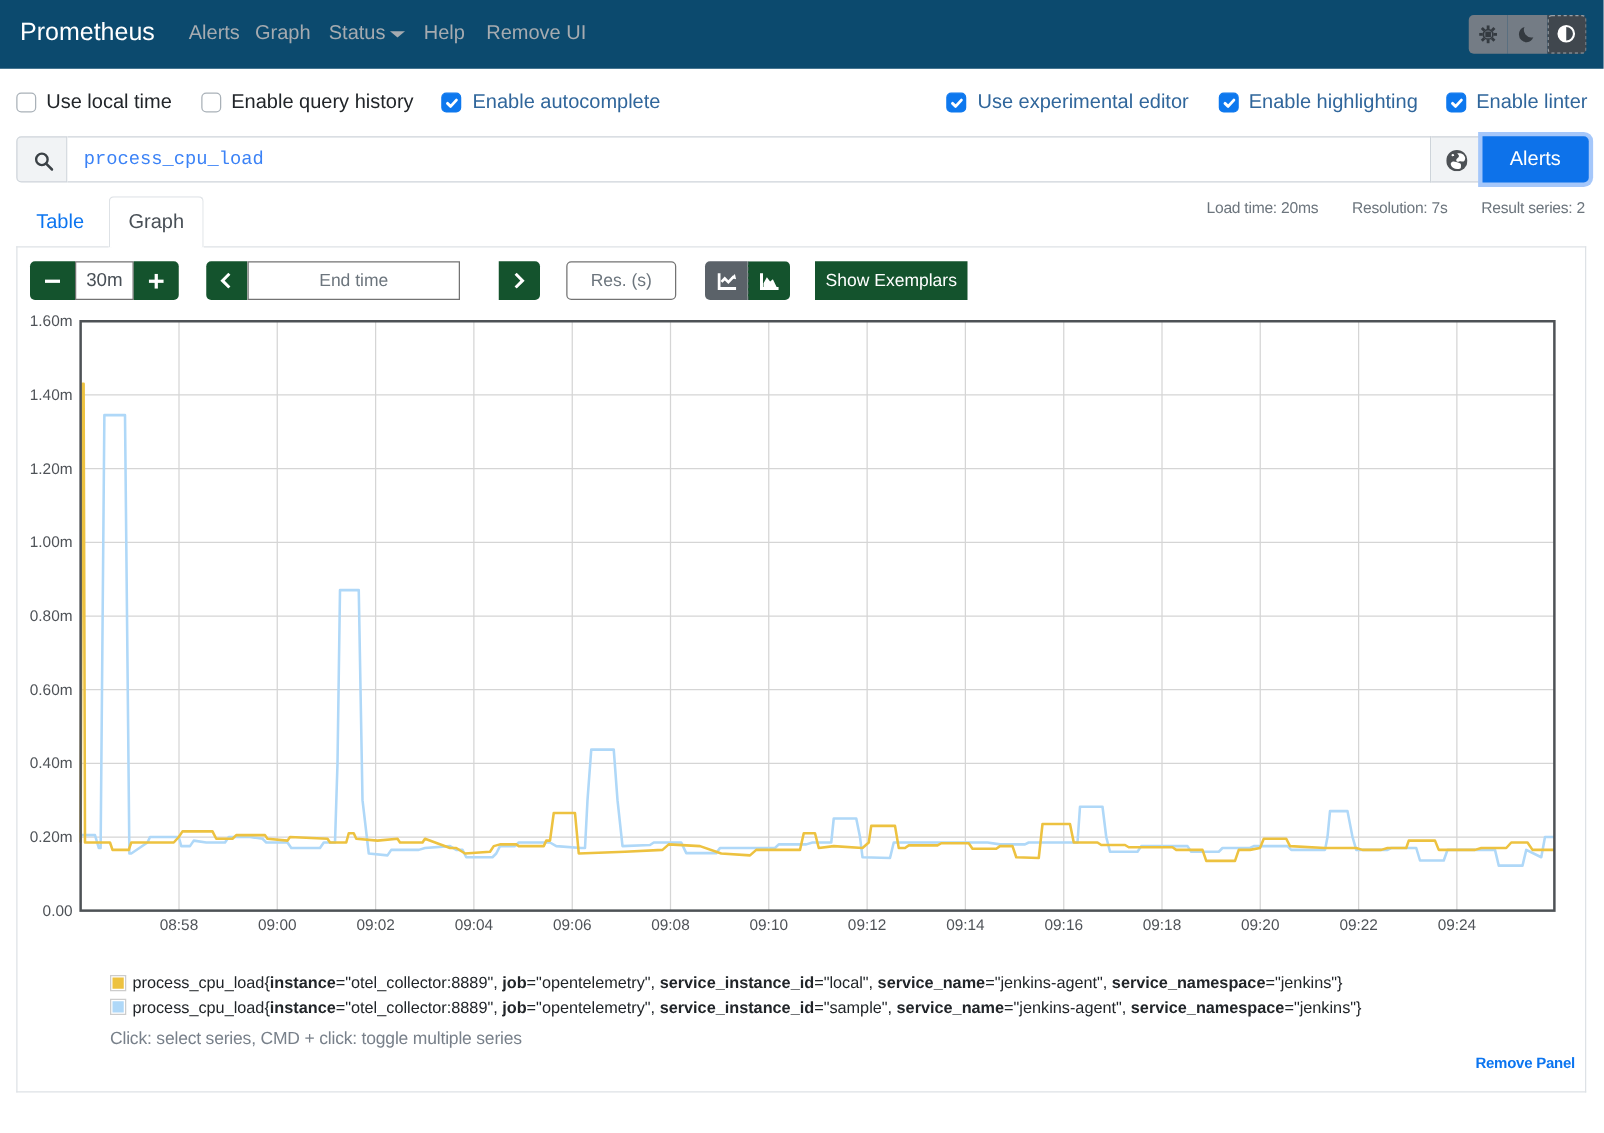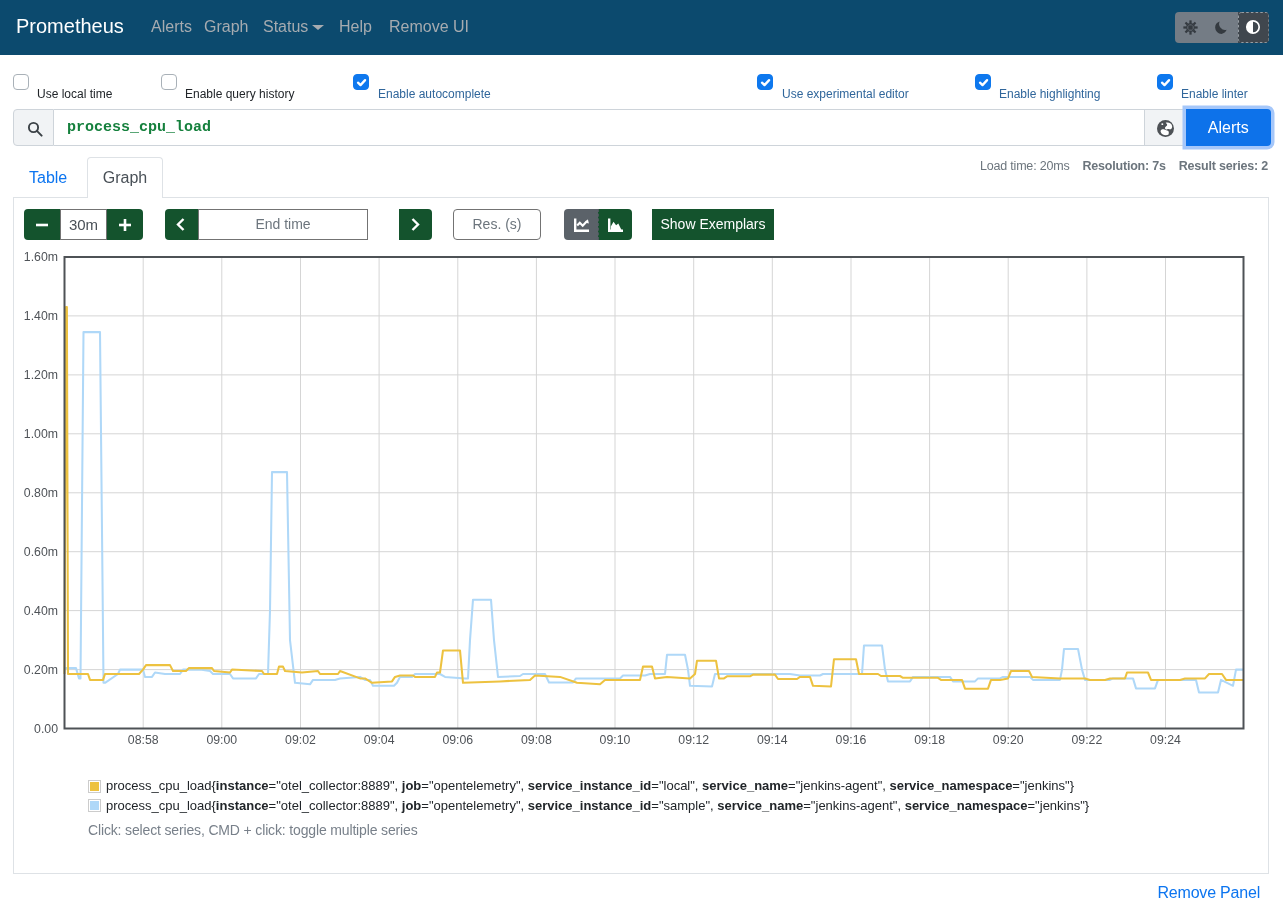--- a/index.html
+++ b/index.html
@@ -6,47 +6,47 @@
 
 #nav { position:absolute; left:0; top:0; width:1283px; height:55px; background:#0c4a6e; }
 #brand { position:absolute; left:16px; top:15px; color:#fff; font-size:20px; }
 .nl { position:absolute; top:18px; color:#a6abb0; font-size:16px; }
 #caret { position:absolute; left:312px; top:25px; width:0; height:0; border-left:6px solid transparent; border-right:6px solid transparent; border-top:5.5px solid #a6abb0; }
 #themes { position:absolute; left:1175px; top:11.5px; width:94px; height:31px; }
 .tbtn { position:absolute; top:0; width:31.3px; height:31px; background:#747c85; }
 
 .cb { position:absolute; top:73.5px; width:16px; height:16px; background:#fff; border:1px solid #a9b1b8; border-radius:4px; }
 .cbc { background:#0e78ee; border-color:#0e78ee; }
-.cbl { position:absolute; top:87px; font-size:12px; color:#212529; white-space:nowrap; }
+.cbl { position:absolute; top:73px; font-size:16px; color:#212529; white-space:nowrap; }
 .cbb { color:#30669b; }
 .ck  { position:absolute; left:2.4px; top:2.4px; }
 
 #qgrp { position:absolute; left:13px; top:109px; width:1257px; height:37px; }
 #qaddon { position:absolute; left:0; top:0; width:41px; height:37px; background:#f1f3f5; border:1px solid #ced4da; border-radius:4px 0 0 4px; }
 #qinput { position:absolute; left:41px; top:0; width:1091px; height:37px; background:#fff; border:1px solid #ced4da; border-left:none; }
-#qtext { position:absolute; left:13px; top:9px; font-family:"Liberation Mono",monospace; font-size:15px; color:#15803d;font-weight:bold; }
+#qtext { position:absolute; left:13px; top:9px; font-family:"Liberation Mono",monospace; font-size:15px; color:#3b82f6; }
 #qglobe { position:absolute; left:1132px; top:0; width:41px; height:37px; background:#f1f3f5; border:1px solid #ced4da; border-left:none; }
 #qexec { position:absolute; left:1173px; top:0; width:84.5px; height:37px; background:#0d72ea; border-radius:0 4px 4px 0; box-shadow:0 0 0 3.5px #a5c7fa; color:#fff; font-size:16px; text-align:center; line-height:37px; }
 
 #stats { position:absolute; right:15px; top:159px; font-size:12.5px; letter-spacing:-0.2px; color:#6c757d; }
-#stats span { margin-left:13px;font-weight:bold; }
+#stats span { margin-left:27px; }
 
 #panel { position:absolute; left:13px; top:197px; width:1256px; height:677px; border-left:1px solid #dee2e6; border-right:1px solid #dee2e6; border-bottom:1px solid #dee2e6; }
 .tabline { position:absolute; top:197px; height:1px; background:#dee2e6; }
 #tabtable { position:absolute; left:29px; top:169px; font-size:16px; color:#0c75f0; }
 #tabgraph { position:absolute; left:87px; top:157px; width:76px; height:41px; background:#fff; border:1px solid #dee2e6; border-bottom:none; border-radius:4px 4px 0 0; color:#495057; font-size:16px; text-align:center; line-height:40px; }
 
 .btn { position:absolute; top:209px; height:31px; background:#14532d; color:#fff; }
 .inp { position:absolute; top:209px; height:31px; background:#fff; border:1px solid #737373; font-size:14px; color:#6c757d; text-align:center; line-height:29px; }
 
 .sw { position:absolute; left:88px; width:9px; height:9px; border:1px solid #ccc; padding:1px; background:#fff; box-sizing:content-box; }
 .swi { width:9px; height:9px; }
 .leg { position:absolute; left:106px; font-size:13px; color:#212529; white-space:nowrap; }
 #hint { position:absolute; left:88px; top:822px; font-size:14px; letter-spacing:-0.15px; color:#78808a; }
-#rmpanel { position:absolute; right:23px; top:884px; font-size:16px; letter-spacing:-0.2px; color:#0c75f0; }
+#rmpanel { position:absolute; right:23px; top:843px; font-size:12px; letter-spacing:-0.2px; color:#0c75f0;font-weight:bold; }
 </style></head>
 <body>
 <div id="nav">
 <div id="brand">Prometheus</div>
 <div class="nl" style="left:151px">Alerts</div>
 <div class="nl" style="left:204px">Graph</div>
 <div class="nl" style="left:263px">Status</div>
 <div id="caret"></div>
 <div class="nl" style="left:339px">Help</div>
 <div class="nl" style="left:389px">Remove UI</div>

